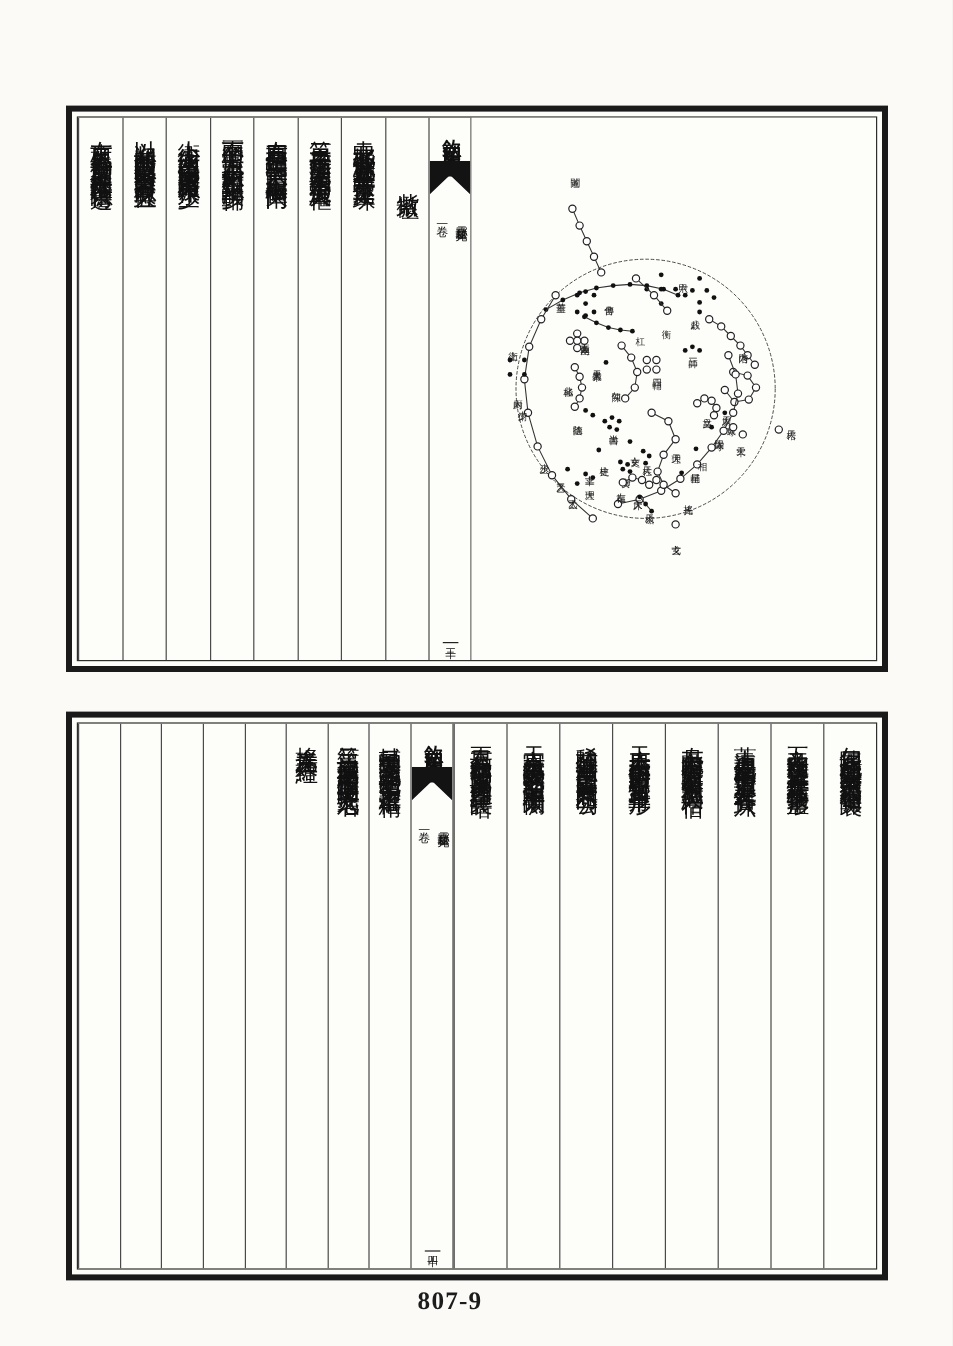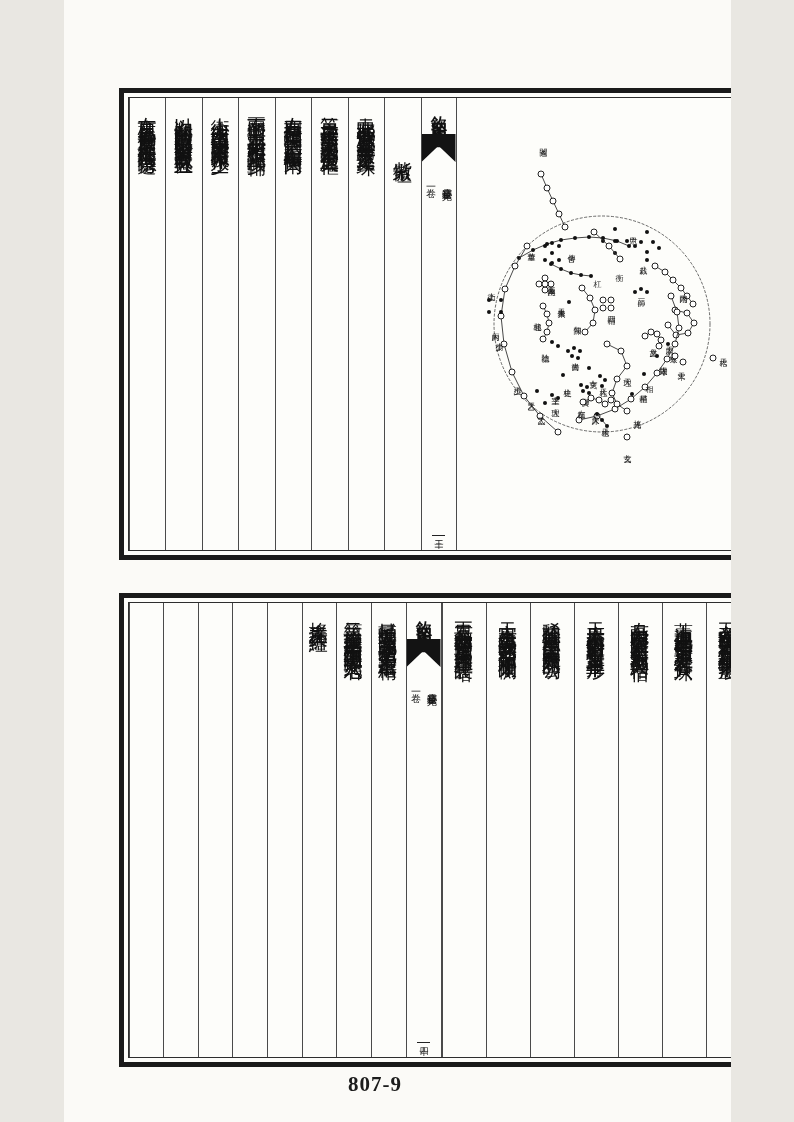--- a/index.html
+++ b/index.html
@@ -1,17 +1,17 @@
 <!DOCTYPE html>
 <html><head>
 <meta charset="utf-8">
 <style>
   html,body{margin:0;padding:0;background:#e9e7e2;}
-  .page{position:relative;width:632px;height:1122px;background:#fbfaf7;margin:0 auto;overflow:hidden;
-        font-family:"Liberation Serif","DejaVu Serif",serif;color:#111;padding-left:35px;}
+  .page{position:relative;width:794px;height:1122px;background:#fbfaf7;margin:0 auto;overflow:hidden;
+        font-family:"Liberation Serif","DejaVu Serif",serif;color:#111;}
   .block{position:absolute;left:55px;width:685px;border:5px solid #1a1a1a;background:#fdfdfa;box-sizing:border-box;}
   .block-top{top:88px;height:472px;}
   .block-bottom{top:593px;height:474px;}
   .inner{position:absolute;inset:4px;border:1px solid #2e2e2e;display:flex;flex-direction:row;overflow:hidden;}
   .left-area{width:292px;display:flex;flex-direction:row-reverse;}
   .right-area{flex:1 1 auto;display:flex;flex-direction:row-reverse;}
   .chart-area{flex:1 1 auto;position:relative;background:#fdfdfa;}
   .vcol{flex:1 1 0;border-left:1px solid #4a4a4a;writing-mode:vertical-rl;text-orientation:upright;
         font-size:19px;letter-spacing:2px;padding-top:4px;overflow:hidden;}
   .lh36{line-height:36px;}

